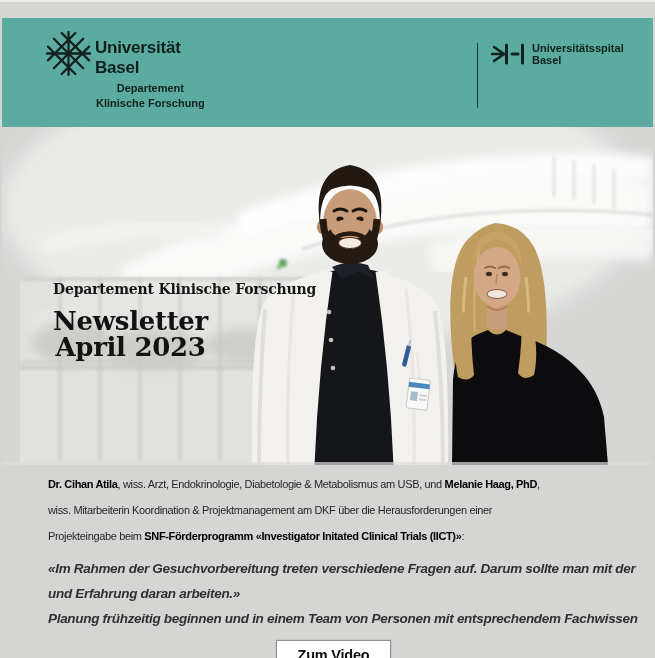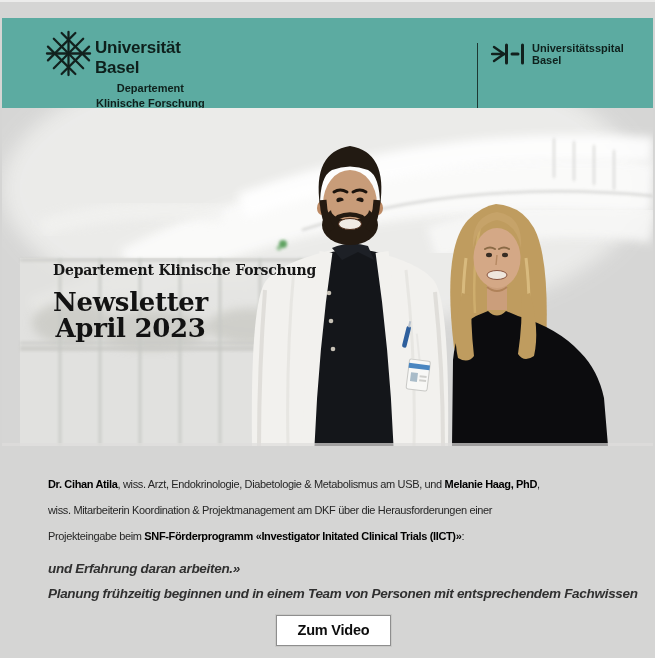--- a/index.html
+++ b/index.html
@@ -10,21 +10,21 @@
   }
   
   .header{position:absolute;top:16px;left:2px;right:2px;height:115px;background:#5caba1;}
   .uni-logo{position:absolute;left:43px;top:12px;width:47px;height:47px;}
   .uni-wordmark{position:absolute;left:93px;top:20px;font-weight:700;font-size:17px;line-height:19.5px;letter-spacing:-0.2px;color:#0e201c;}
   .uni-dept{position:absolute;left:94px;top:63px;font-weight:700;font-size:11px;line-height:15px;color:#0e201c;text-align:center;}
   .header-divider{position:absolute;left:475px;top:25px;width:1px;height:65px;background:#1d3833;}
   .usb-mark{position:absolute;left:489px;top:24px;width:38px;height:24px;}
   .usb-text{position:absolute;left:530px;top:25px;font-weight:700;font-size:11px;line-height:11.5px;color:#0e201c;}
   
-  .hero{position:absolute;top:106px;left:2px;width:651px;height:338px;}
+  .hero{position:absolute;top:125px;left:2px;width:651px;height:338px;}
   .hero svg{position:absolute;left:0;top:0;}
   .hero-kicker{position:absolute;left:51px;top:154px;font-family:"DejaVu Serif",serif;font-weight:700;font-size:14px;letter-spacing:-0.2px;color:#161616;}
   .hero-title{position:absolute;left:51px;top:181px;font-family:"DejaVu Serif",serif;font-weight:700;font-size:26px;line-height:26px;letter-spacing:-0.3px;color:#121212;text-align:center;}
   
   .content{position:absolute;top:455px;left:0;right:0;padding:14px 36px 0 48px;}
   .intro-line{font-size:11px;line-height:26px;letter-spacing:-0.35px;color:#262626;white-space:nowrap;}
   .intro-line .b{font-weight:700;color:#000;}
   .quote{margin-top:7px;}
   .quote-line{font-style:italic;font-weight:700;font-size:13.5px;line-height:25px;letter-spacing:-0.3px;color:#303030;white-space:nowrap;}
   .cta-row{margin-top:9px;text-align:center;}
@@ -219,20 +219,21 @@
 
   <div class="content">
 
     <div class="intro">
       <div class="intro-line"><span class="b">Dr. Cihan Atila</span><span>, wiss. Arzt, Endokrinologie, Diabetologie &amp; Metabolismus am USB, und </span><span class="b">Melanie Haag, PhD</span><span>,</span></div>
       <div class="intro-line"><span>wiss. Mitarbeiterin Koordination &amp; Projektmanagement am DKF über die Herausforderungen einer</span></div>
       <div class="intro-line"><span>Projekteingabe beim </span><span class="b">SNF-Förderprogramm «Investigator Initated Clinical Trials (IICT)»</span><span>:</span></div>
     </div>
 
     <div class="quote">
+      <div class="quote-line">«Im Rahmen der Gesuchvorbereitung treten verschiedene Fragen auf. Darum sollte man mit der</div>
       <div class="quote-line">und Erfahrung daran arbeiten.»</div>
       <div class="quote-line">Planung frühzeitig beginnen und in einem Team von Personen mit entsprechendem Fachwissen</div>
     </div>
 
     <div class="cta-row">
       <button class="cta-button">Zum Video</button>
     </div>
 
   </div>
 </div>

